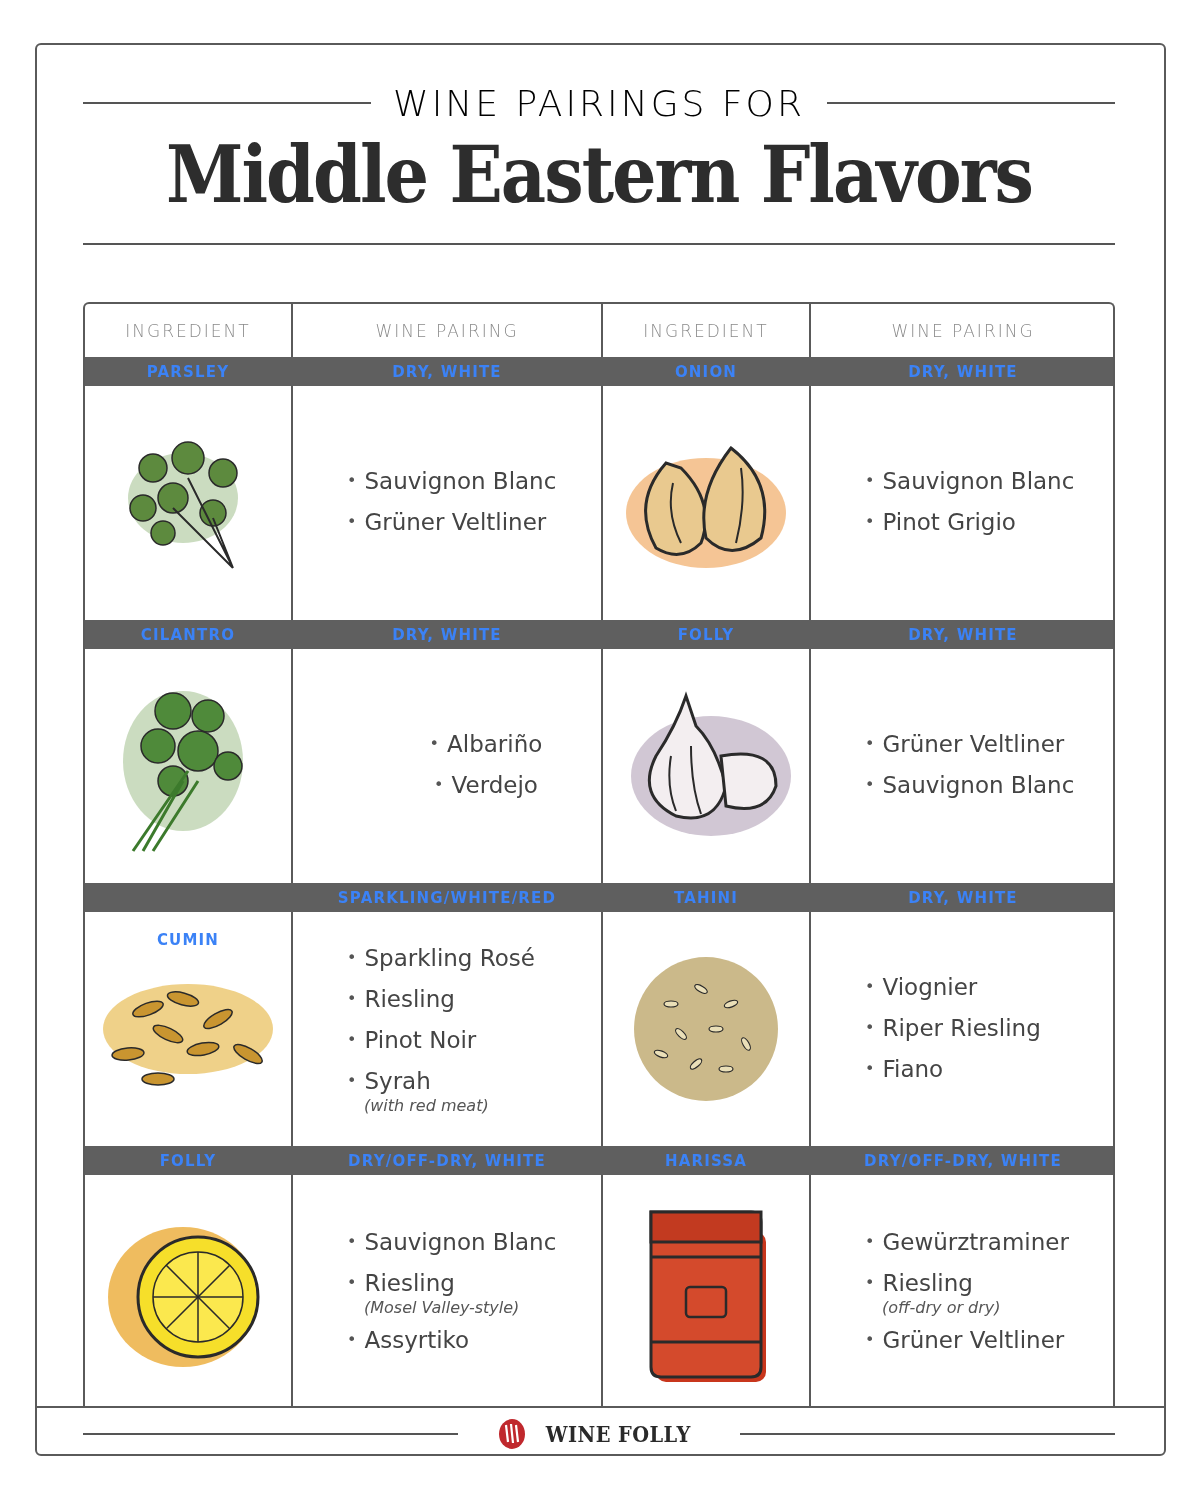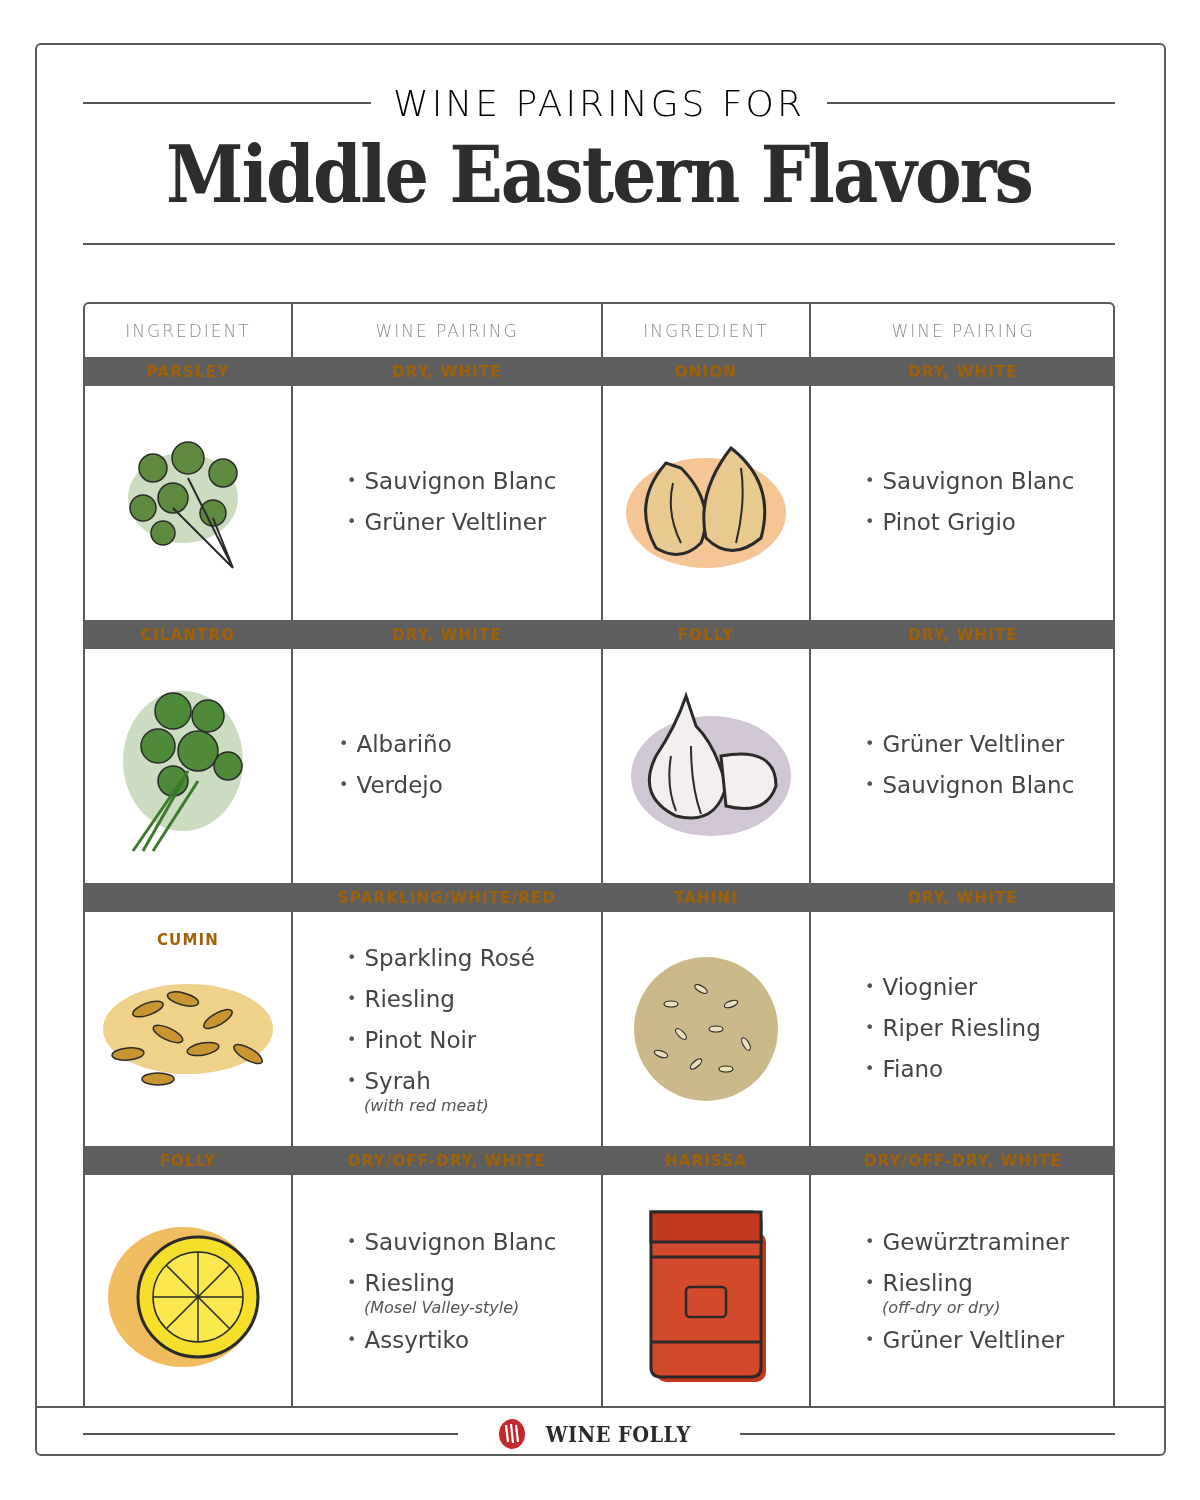--- a/index.html
+++ b/index.html
@@ -7,21 +7,21 @@
   .frame { position: absolute; left: 35px; top: 43px; width: 1131px; height: 1413px; border: 2px solid #5a5a5a; border-radius: 6px; }
   .kicker-row { position: absolute; left: 83px; top: 78px; width: 1032px; height: 50px; display: flex; align-items: center; }
   .kicker-line { flex: 1; height: 2px; background: #555; }
   .kicker { font-family: "DejaVu Sans", sans-serif; font-weight: 200; font-size: 36px; letter-spacing: 3px; color: #000000; padding: 0 22px; white-space: nowrap; }
   .title { position: absolute; left: 83px; top: 128px; width: 1032px; text-align: center; font-family: "DejaVu Serif", serif; font-weight: bold; font-size: 70px; letter-spacing: -2px; color: #2d2d2d; transform: scaleY(1.12); transform-origin: top; }
   .rule { position: absolute; left: 83px; top: 243px; width: 1032px; height: 2px; background: #555; }
   .table { position: absolute; left: 83px; top: 302px; width: 1032px; height: 1106px; border: 2px solid #5a5a5a; border-bottom: none; border-radius: 6px 6px 0 0; overflow: hidden; }
   .colhead { position: absolute; top: 0; height: 53px; display: flex; align-items: center; justify-content: center; font-family: "DejaVu Sans", sans-serif; font-weight: 200; font-size: 17px; letter-spacing: 2px; color: #8a8a8a; }
   .vline { position: absolute; top: 0; width: 2px; height: 1106px; background: #5a5a5a; }
   .band { position: absolute; left: 0; width: 1032px; height: 29px; background: #5f5f5f; }
-  .bandlabel { position: absolute; height: 29px; display: flex; align-items: center; justify-content: center; color: #a16207; font-family: "DejaVu Sans", sans-serif; font-weight: bold; font-size: 15px; letter-spacing: 1.2px; }
+  .bandlabel { position: absolute; height: 29px; display: flex; align-items: center; justify-content: center; color: #3b82f6; font-family: "DejaVu Sans", sans-serif; font-weight: bold; font-size: 15px; letter-spacing: 1.2px; }
   .cell { position: absolute; display: flex; flex-direction: column; justify-content: center; padding-left: 54px; }
   .item { font-family: "DejaVu Sans", sans-serif; font-size: 23px; color: #444; line-height: 38px; white-space: nowrap; }
   .item::before { content: "•"; font-size: 16px; margin-right: 8px; position: relative; top: -3px; color: #555; }
   .note { font-family: "DejaVu Sans", sans-serif; font-style: italic; font-size: 16px; color: #555; margin-left: 17px; margin-top: -10px; line-height: 26px; }
   .illus { position: absolute; display: flex; align-items: center; justify-content: center; }
   .footer-row { position: absolute; left: 83px; top: 1412px; width: 1032px; height: 44px; display: flex; align-items: center; }
   .footer-line { flex: 1; height: 2px; background: #555; }
   .footer-divider { position: absolute; left: 35px; top: 1406px; width: 1131px; height: 2px; background: #5a5a5a; }
   .brand { display: flex; align-items: center; padding: 0 40px; }
   .brand-name { font-family: "DejaVu Serif", serif; font-weight: bold; font-size: 22px; color: #2a2a2a; letter-spacing: 0.5px; margin-left: 10px; transform: scaleX(0.88); }
@@ -96,21 +96,21 @@
             <circle cx="70" cy="40" r="18"></circle>
             <circle cx="105" cy="45" r="16"></circle>
             <circle cx="55" cy="75" r="17"></circle>
             <circle cx="95" cy="80" r="20"></circle>
             <circle cx="125" cy="95" r="14"></circle>
             <circle cx="70" cy="110" r="15"></circle>
           </g>
           <path d="M85 100 L30 180 M80 110 L40 180 M95 110 L50 180" stroke="#3c7a2c" stroke-width="3" fill="none"></path>
         </svg>
       </div>
-      <div class="cell" style="top: 345px; left: 200px; width: 332px; height: 234px;">
+      <div class="cell" style="top: 345px; left: 208px; width: 332px; height: 234px; text-align: center;">
         <div class="item">Albariño</div>
         <div class="item">Verdejo</div>
       </div>
       <div class="bandlabel" style="top: 316px; left: 518px; width: 206px;">FOLLY</div>
       <div class="bandlabel" style="top: 316px; left: 726px; width: 304px;">DRY, WHITE</div>
       <div class="illus" style="top: 345px; left: 518px; width: 206px; height: 234px;">
         <svg width="180" height="160" viewBox="0 0 180 160">
           <ellipse cx="95" cy="90" rx="80" ry="60" fill="#b9a9bd" opacity="0.65"></ellipse>
           <path d="M70 10 Q60 40 40 70 Q20 110 60 130 Q100 140 110 100 Q100 60 80 40 Z" fill="#f3eef0" stroke="#2a2a2a" stroke-width="3"></path>
           <path d="M105 70 Q160 60 160 100 Q150 130 110 120 Z" fill="#f3eef0" stroke="#2a2a2a" stroke-width="3"></path>

